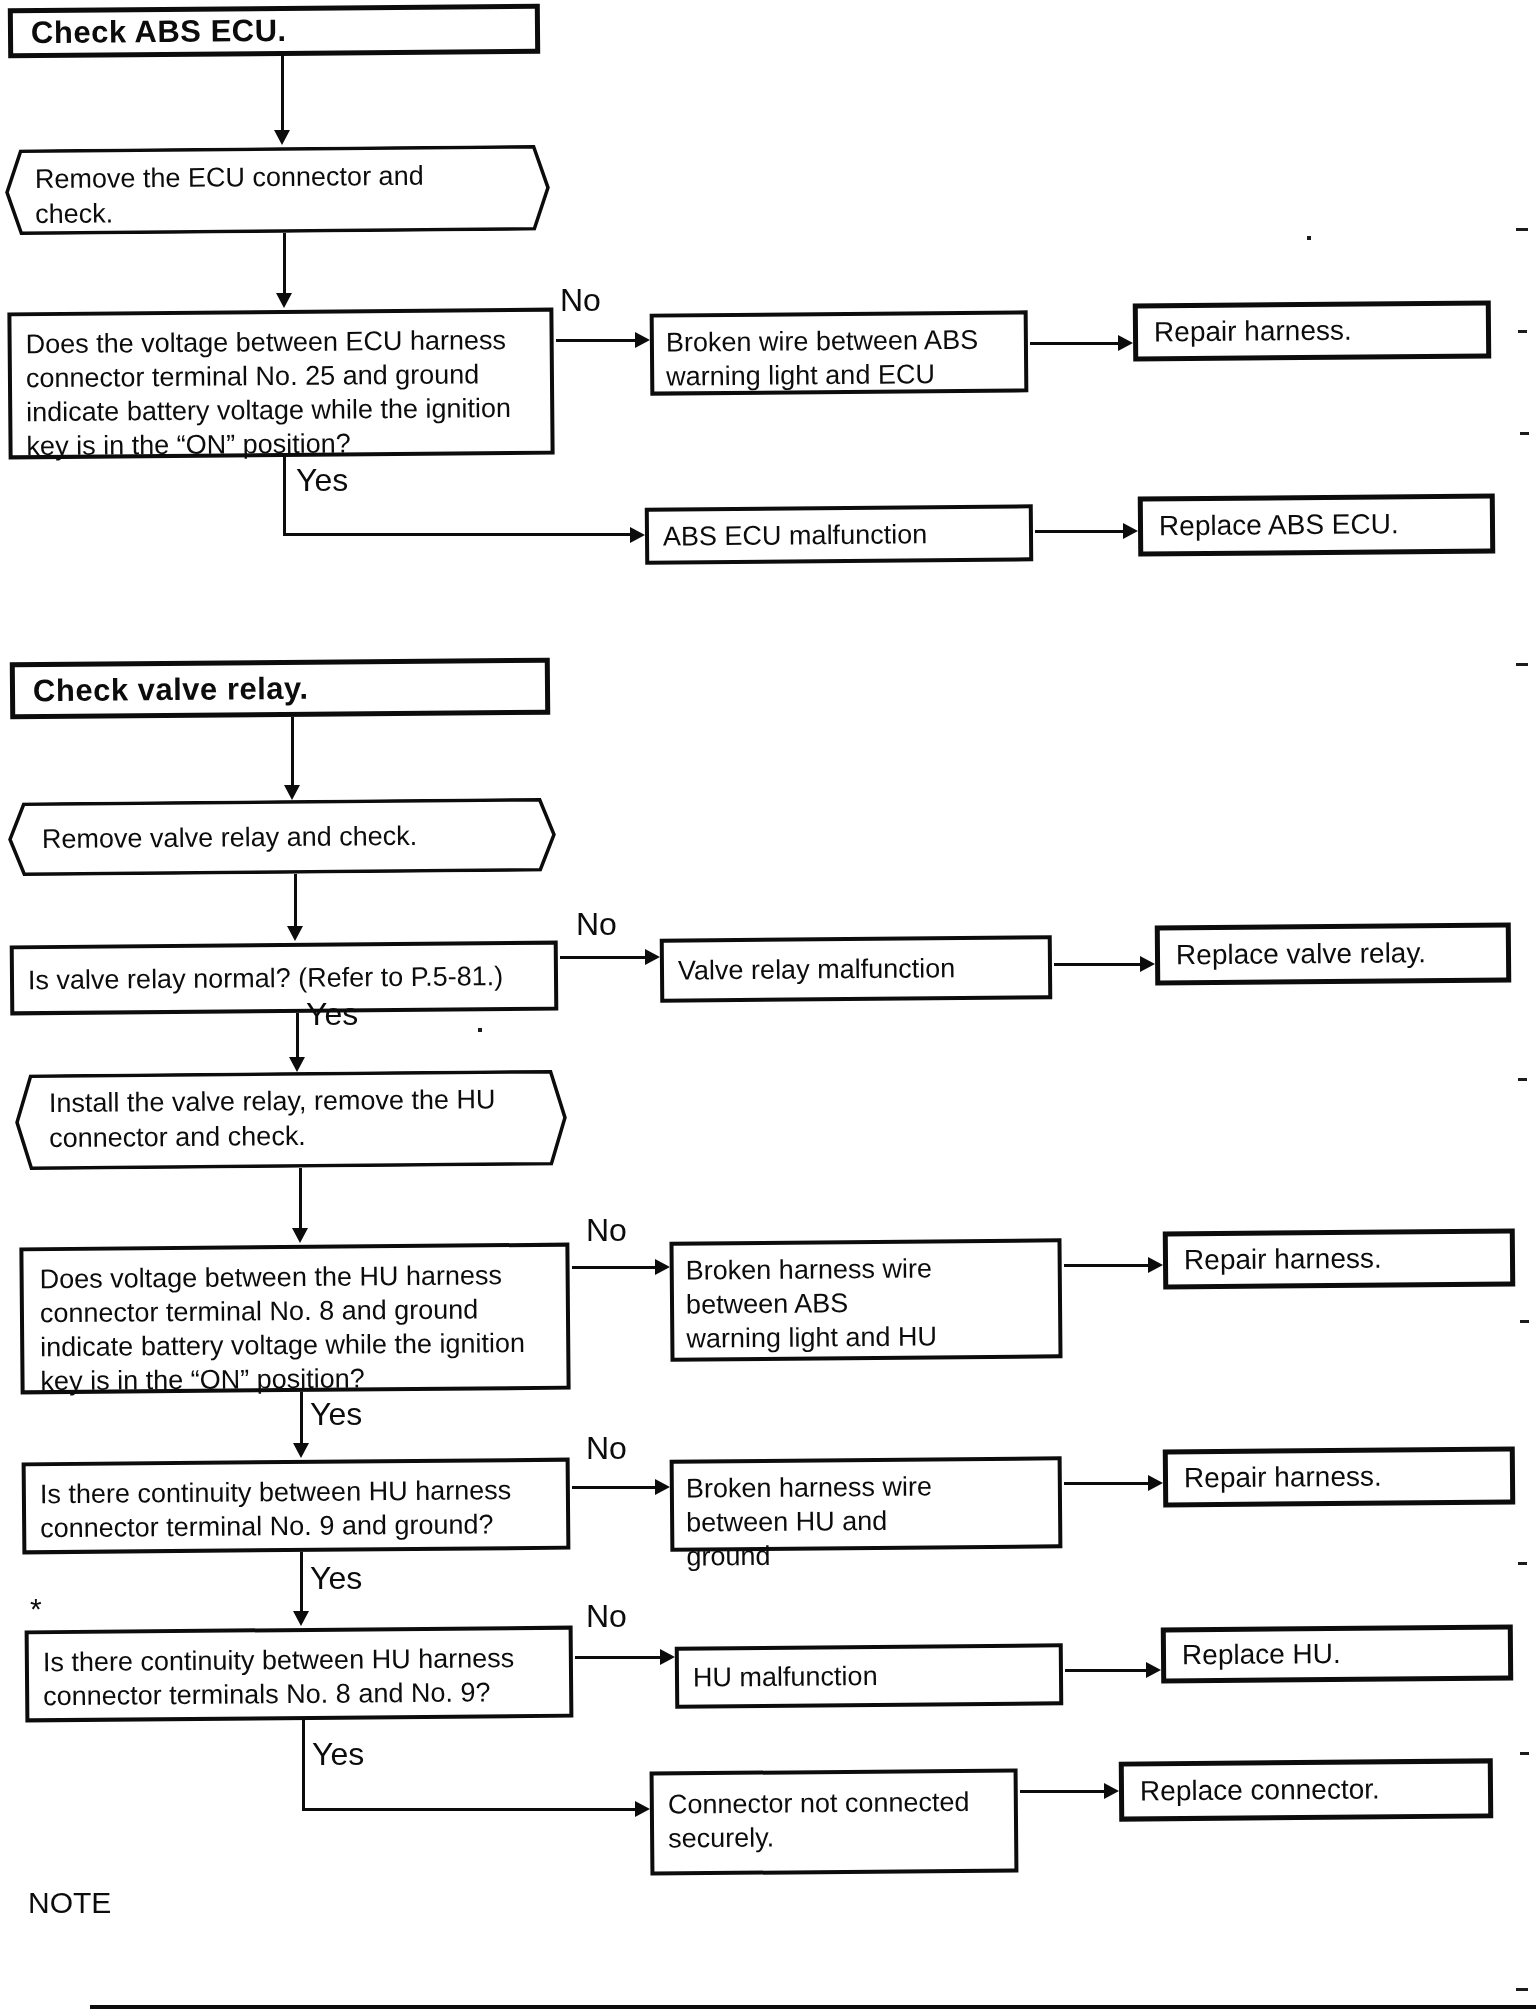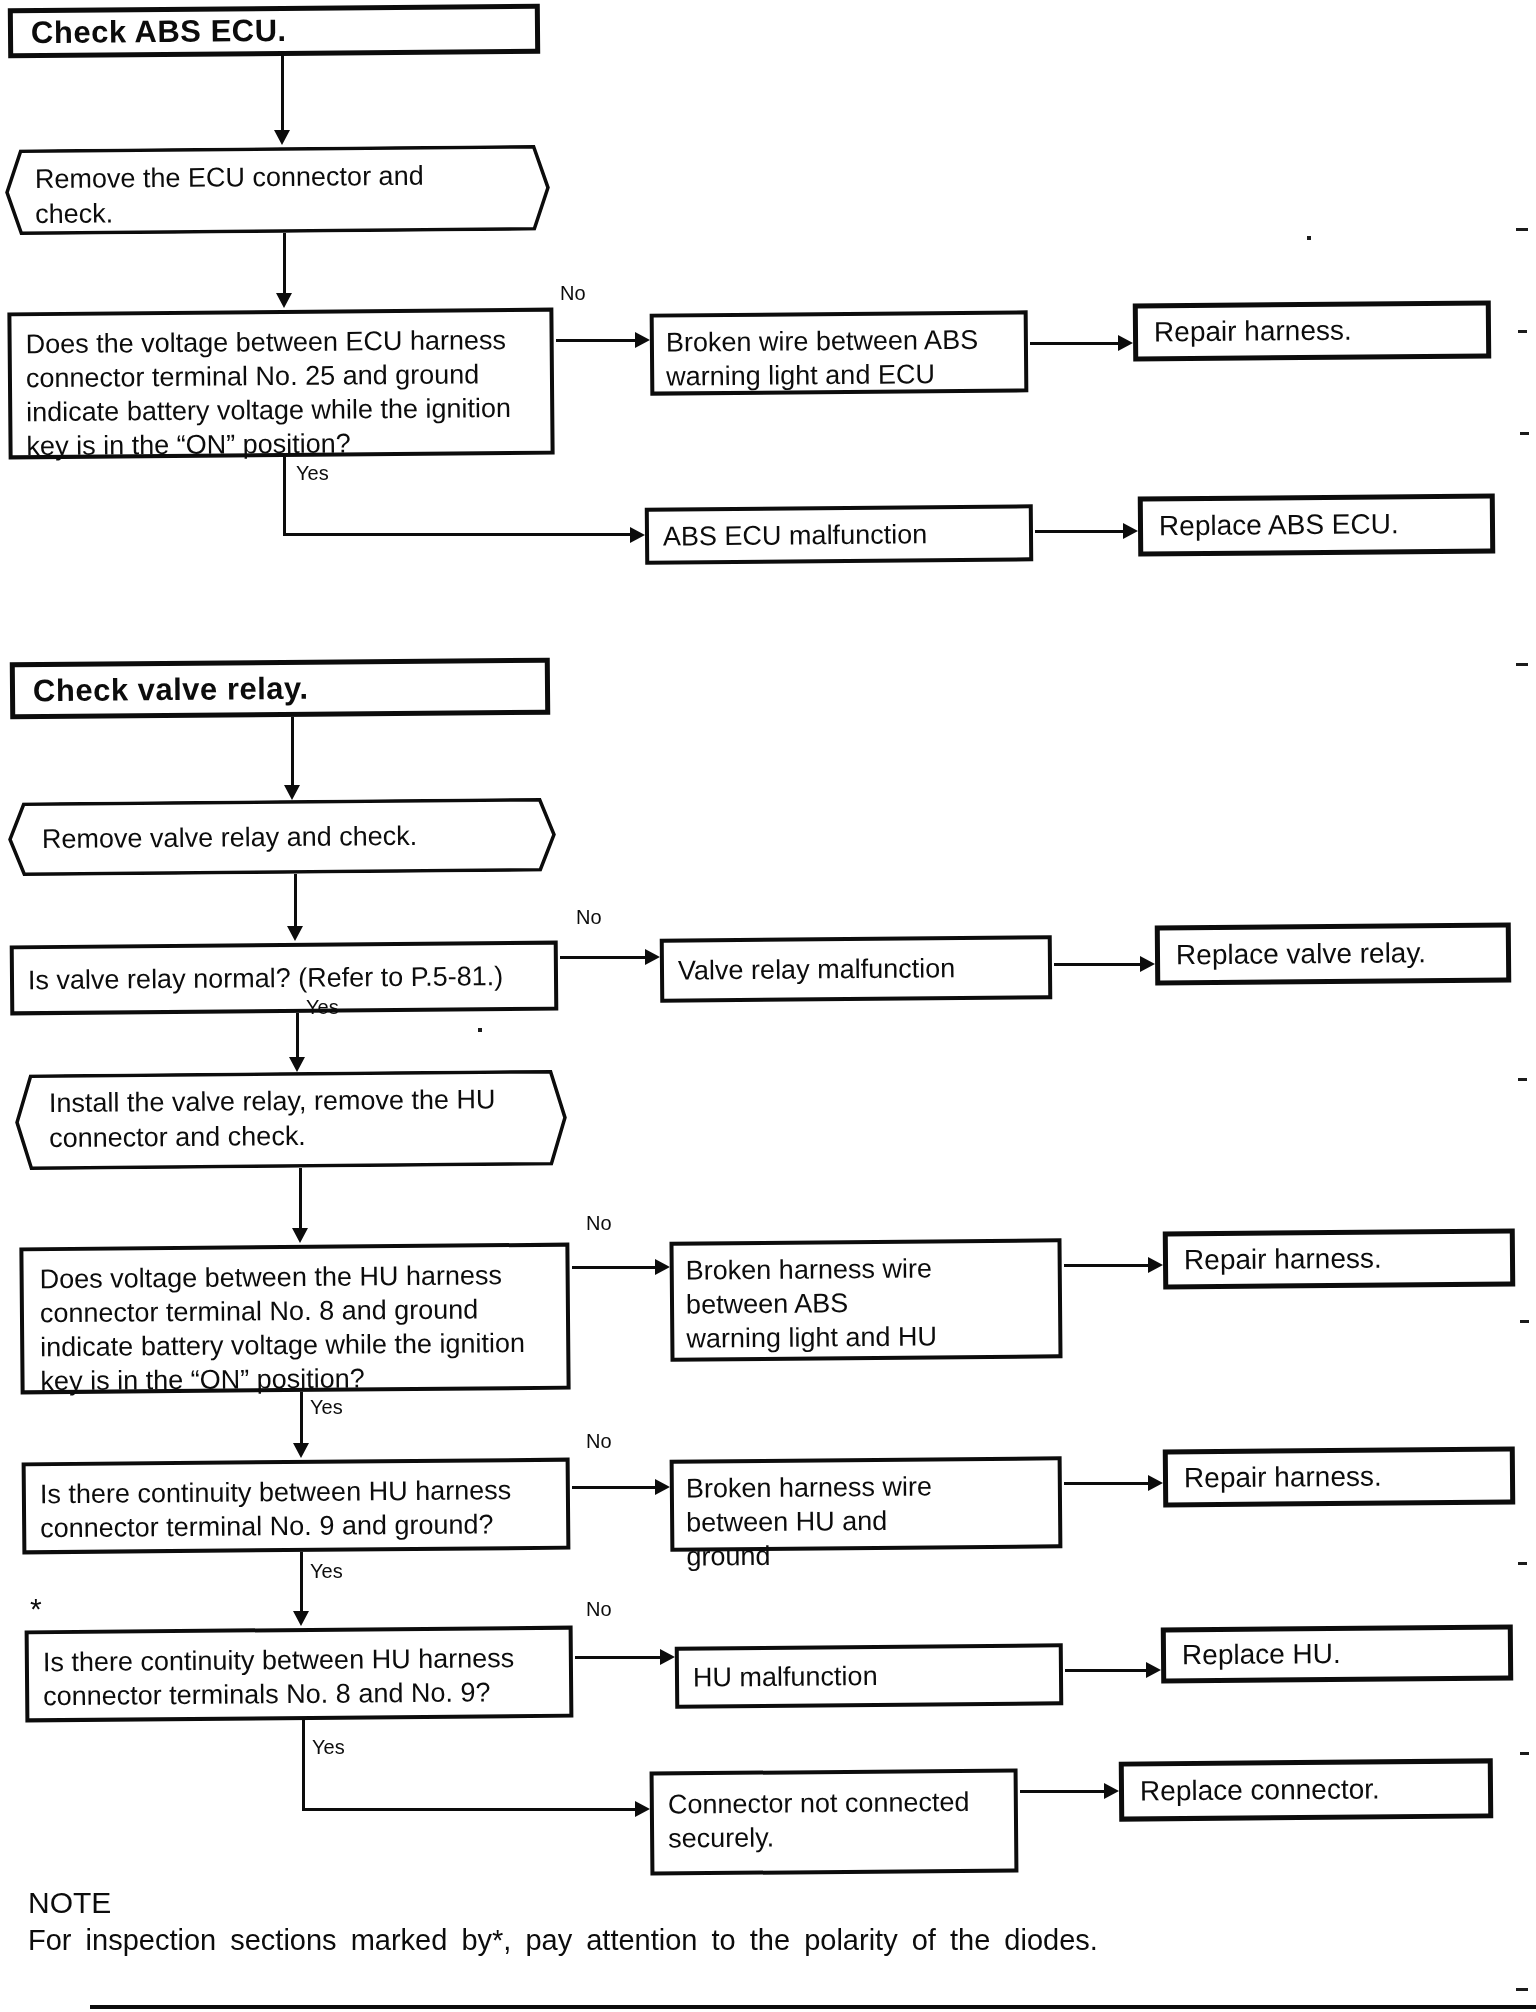--- a/index.html
+++ b/index.html
@@ -31,21 +31,21 @@
   .hex{position:absolute;}
   .hex svg{position:absolute;left:0;top:0;width:100%;height:100%;}
   .hexlabel{position:relative;z-index:1;font-size:27px;line-height:35px;}
   .hexlabel.center{display:flex;align-items:center;height:100%;}
   .vline{position:absolute;width:3px;background:#0c0c0c;}
   .hline{position:absolute;height:3px;background:#0c0c0c;}
   .arrR{position:absolute;width:0;height:0;border-top:8px solid transparent;
         border-bottom:8px solid transparent;border-left:15px solid #0c0c0c;}
   .arrD{position:absolute;width:0;height:0;border-left:8px solid transparent;
         border-right:8px solid transparent;border-top:15px solid #0c0c0c;}
-  .branch{position:absolute;font-size:20px;}
+  .branch{position:absolute;font-size:32px;}
   .marker{position:absolute;font-size:30px;}
   .note-title{position:absolute;font-size:30px;}
   .note-text{position:absolute;font-size:29px;word-spacing:6px;white-space:nowrap;}
   .artifact{position:absolute;background:#1c1c1c;}
   .bottomline{position:absolute;background:#0c0c0c;}
 </style>
 </head>
 <body>
 
 <div class="canvas">
@@ -187,21 +187,20 @@
   <div class="arrR" style="left:635px;top:1801px;"></div>
 
   <div class="cbox tilt" style="left:650px;top:1770px;width:368px;height:104px;padding:12px 40px 8px 14px;">Connector not connected securely.</div>
 
   <div class="hline" style="left:1020px;top:1790px;width:85px;"></div>
   <div class="arrR" style="left:1104px;top:1783px;"></div>
 
   <div class="rbox tilt" style="left:1119px;top:1760px;width:374px;height:60px;">Replace connector.</div>
 
   <div class="note-title" style="left:28px;top:1886px;">NOTE</div>
-  <div class="note-text" style="left:28px;top:1924px;">For inspection sections marked by*, pay attention to the polarity of the diodes.</div>
 
   <div class="artifact" style="left:1516px;top:228px;width:12px;height:3px;"></div>
   <div class="artifact" style="left:1518px;top:330px;width:9px;height:3px;"></div>
   <div class="artifact" style="left:1520px;top:432px;width:9px;height:3px;"></div>
   <div class="artifact" style="left:1516px;top:663px;width:12px;height:3px;"></div>
   <div class="artifact" style="left:1518px;top:1078px;width:9px;height:3px;"></div>
   <div class="artifact" style="left:1520px;top:1320px;width:9px;height:3px;"></div>
   <div class="artifact" style="left:1518px;top:1562px;width:9px;height:3px;"></div>
   <div class="artifact" style="left:1520px;top:1752px;width:9px;height:3px;"></div>
   <div class="artifact" style="left:1516px;top:1988px;width:12px;height:3px;"></div>

